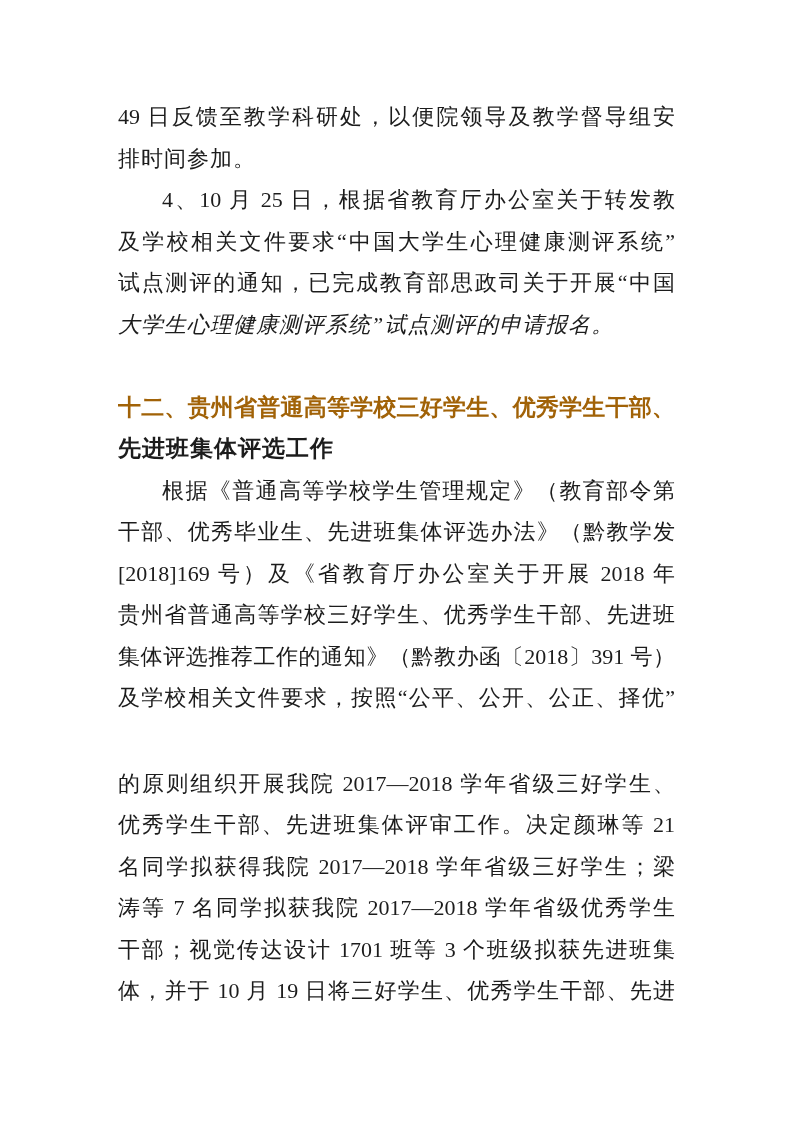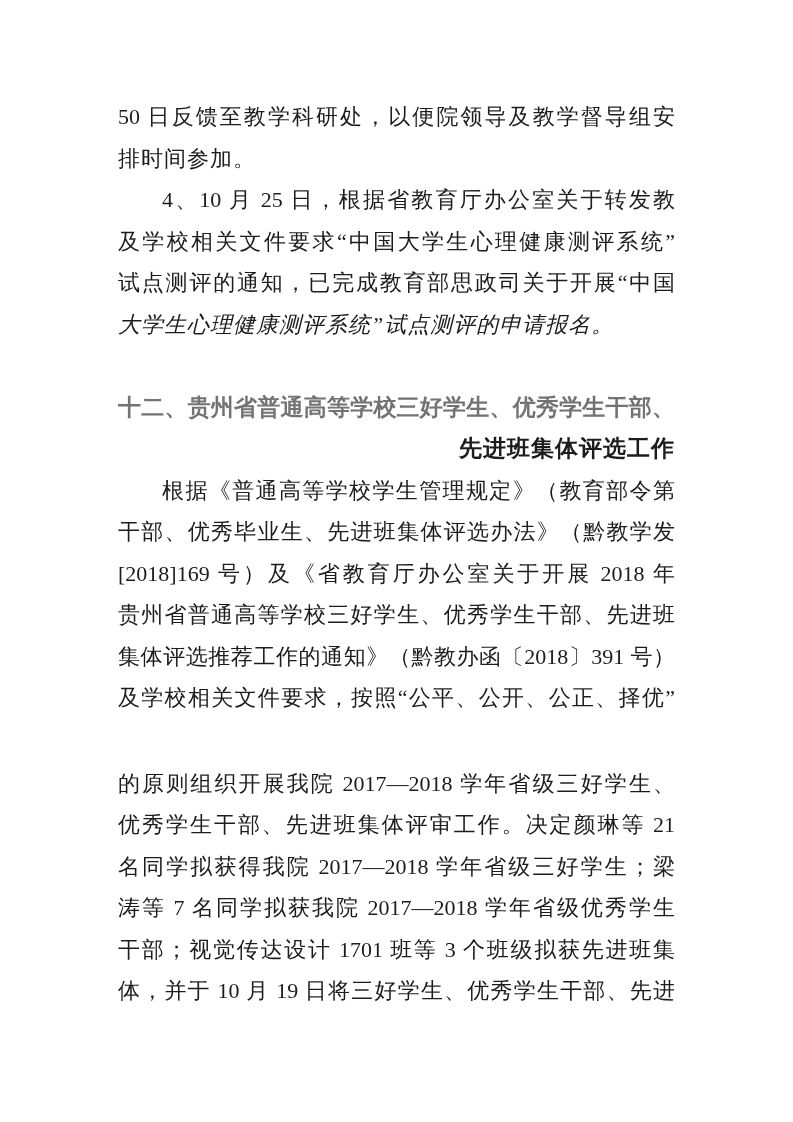--- a/index.html
+++ b/index.html
@@ -37,39 +37,38 @@
     text-justify: inter-character;
     white-space: normal;
   }
   .line.indent {
     text-indent: 2em;
   }
   .line.heading {
     font-family: "Liberation Sans", "DejaVu Sans", sans-serif;
     font-weight: 700;
     font-size: 23px;
-    text-align: right;
   }
   .line.spacer {
     
   }
 </style>
 </head>
 <body>
 
 <div class="page" style="background: rgb(255, 255, 255);">
   <div class="content" id="doc-content">
-      <div class="line body just" style="color: rgb(28, 28, 28);">50 日反馈至教学科研处，以便院领导及教学督导组安</div>
+      <div class="line body just" style="color: rgb(28, 28, 28);">49 日反馈至教学科研处，以便院领导及教学督导组安</div>
       <div class="line body" style="color: rgb(28, 28, 28);">排时间参加。</div>
       <div class="line body just indent" style="color: rgb(28, 28, 28);">4、10 月 25 日，根据省教育厅办公室关于转发教</div>
       <div class="line body just" style="color: rgb(28, 28, 28);">及学校相关文件要求“中国大学生心理健康测评系统”</div>
       <div class="line body just" style="color: rgb(28, 28, 28);">试点测评的通知，已完成教育部思政司关于开展“中国</div>
       <div class="line body" style="color: rgb(28, 28, 28); font-style: italic;">大学生心理健康测评系统”试点测评的申请报名。</div>
       <div class="line spacer" style="color: rgb(28, 28, 28);"></div>
-      <div class="line heading just" style="color: #737373;">十二、贵州省普通高等学校三好学生、优秀学生干部、</div>
+      <div class="line heading just" style="color: #a16207;">十二、贵州省普通高等学校三好学生、优秀学生干部、</div>
       <div class="line heading" style="color: rgb(28, 28, 28);">先进班集体评选工作</div>
       <div class="line body just indent" style="color: rgb(28, 28, 28);">根据《普通高等学校学生管理规定》（教育部令第</div>
       <div class="line body just" style="color: rgb(28, 28, 28);">干部、优秀毕业生、先进班集体评选办法》（黔教学发</div>
       <div class="line body just" style="color: rgb(28, 28, 28);">[2018]169 号）及《省教育厅办公室关于开展 2018 年</div>
       <div class="line body just" style="color: rgb(28, 28, 28);">贵州省普通高等学校三好学生、优秀学生干部、先进班</div>
       <div class="line body just" style="color: rgb(28, 28, 28);">集体评选推荐工作的通知》（黔教办函〔2018〕391 号）</div>
       <div class="line body just" style="color: rgb(28, 28, 28);">及学校相关文件要求，按照“公平、公开、公正、择优”</div>
       <div class="line body just" style="color: rgb(28, 28, 28); margin-top: 44px;">的原则组织开展我院 2017—2018 学年省级三好学生、</div>
       <div class="line body just" style="color: rgb(28, 28, 28);">优秀学生干部、先进班集体评审工作。决定颜琳等 21</div>
       <div class="line body just" style="color: rgb(28, 28, 28);">名同学拟获得我院 2017—2018 学年省级三好学生；梁</div>

